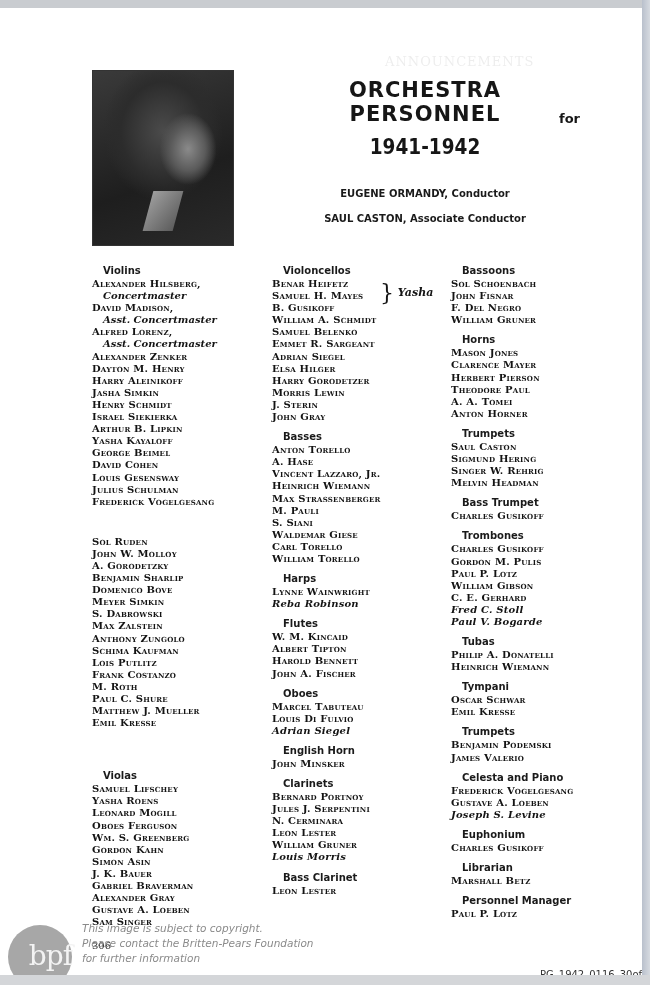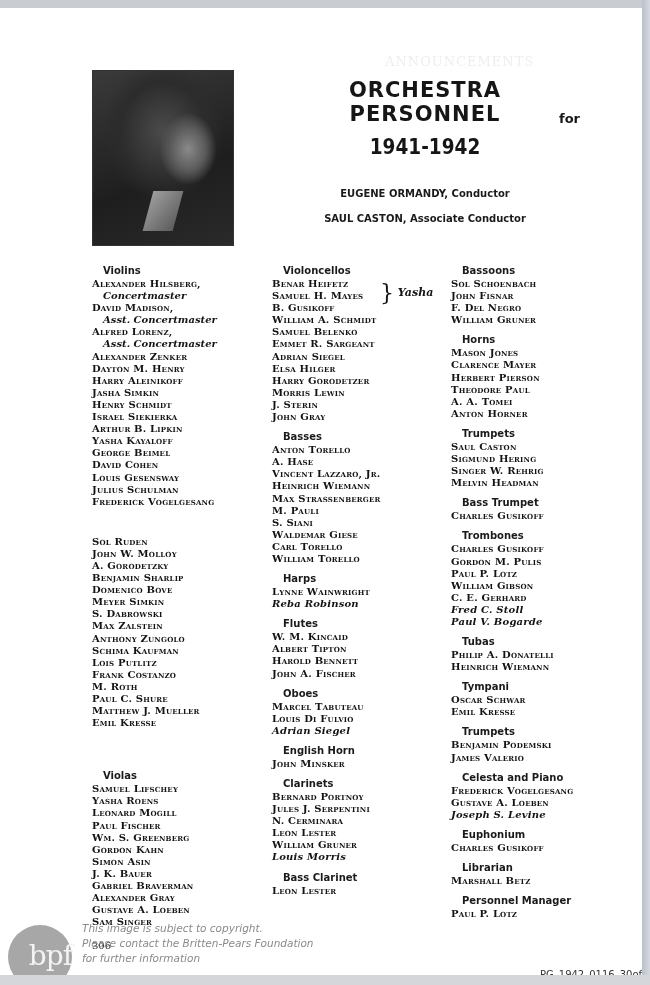--- a/index.html
+++ b/index.html
@@ -158,21 +158,21 @@
         <div class="name">Paul C. Shure</div>
         <div class="name">Matthew J. Mueller</div>
         <div class="name">Emil Kresse</div>
       </div>
     <div class="gap-xl"></div>
     <div class="sec-h">Violas</div>
     <div id="vla">
         <div class="name">Samuel Lifschey</div>
         <div class="name">Yasha Roens</div>
         <div class="name">Leonard Mogill</div>
-        <div class="name">Paul Fischer</div>
+        <div class="name">Oboes Ferguson</div>
         <div class="name">Wm. S. Greenberg</div>
         <div class="name">Gordon Kahn</div>
         <div class="name">Simon Asin</div>
         <div class="name">J. K. Bauer</div>
         <div class="name">Gabriel Braverman</div>
         <div class="name">Alexander Gray</div>
         <div class="name">Gustave A. Loeben</div>
         <div class="name">Sam Singer</div>
       </div>
   </div>

